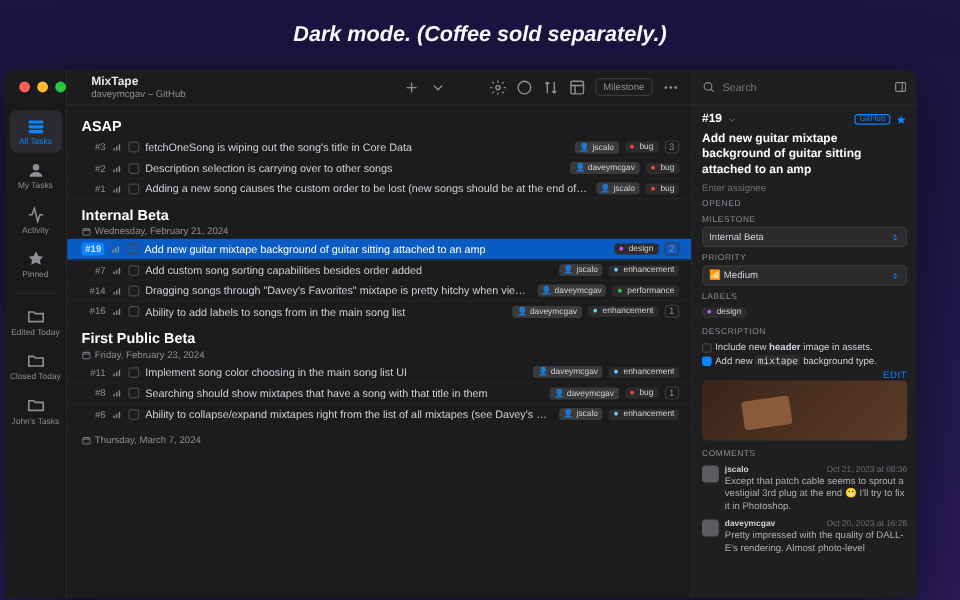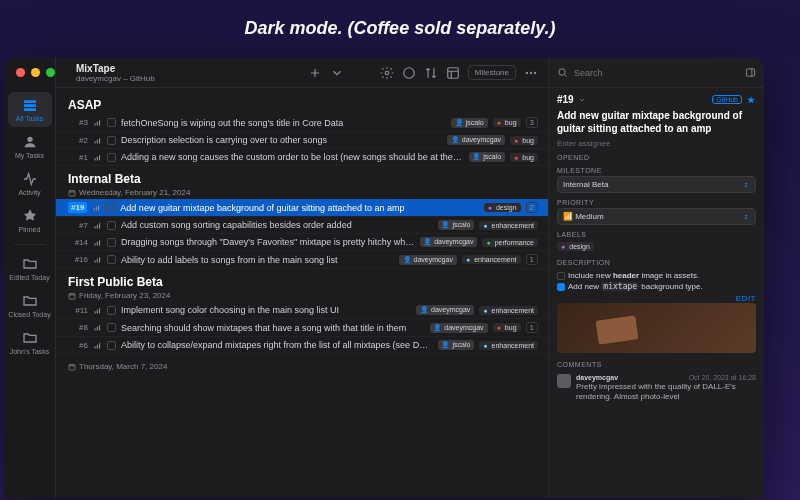--- a/index.html
+++ b/index.html
@@ -36,21 +36,21 @@
 .chk { width: 9px; height: 9px; border: 1px solid #48484a; border-radius: 2px; flex-shrink: 0; }
 .task-title { flex: 1; white-space: nowrap; overflow: hidden; text-overflow: ellipsis; }
 .tag { font-size: 7px; padding: 1px 4px; border-radius: 3px; display: inline-flex; align-items: center; gap: 2px; }
 .tag-user { background: #3a3a3c; color: #d1d1d6; }
 .tag-bug::before { content: "●"; color: #ff453a; margin-right: 2px; }
 .tag-enh::before { content: "●"; color: #64d2ff; margin-right: 2px; }
 .tag-perf::before { content: "●"; color: #30d158; margin-right: 2px; }
 .tag-des::before { content: "●"; color: #bf5af2; margin-right: 2px; }
 .tag-label { background: #2c2c2e; color: #d1d1d6; }
 .task-count { font-size: 8px; color: #8e8e93; border: 1px solid #3a3a3c; border-radius: 3px; padding: 0 3px; }
-.inspector { width: 216px; background: #1f1f21; border-left: 1px solid #2a2a2c; display: flex; flex-direction: column; font-size: 9px; color: #d1d1d6; }
+.inspector { width: 188px; background: #1f1f21; border-left: 1px solid #2a2a2c; display: flex; flex-direction: column; font-size: 9px; color: #d1d1d6; }
 .insp-search { height: 30px; border-bottom: 1px solid #2a2a2c; display: flex; align-items: center; padding: 0 8px; gap: 6px; }
 .insp-search input { flex: 1; background: transparent; border: none; color: #d1d1d6; font-size: 9px; outline: none; }
 .insp-body { flex: 1; overflow-y: auto; padding: 6px 8px; }
 .insp-head { display: flex; align-items: center; gap: 4px; margin-bottom: 4px; }
 .issue-num { font-weight: 700; font-size: 10px; color: #fff; }
 .gh-badge { font-size: 7px; color: #0a84ff; border: 1px solid #0a84ff; border-radius: 3px; padding: 0 3px; margin-left: auto; }
 .pin-ico { width: 10px; height: 10px; color: #0a84ff; }
 .insp-title { font-size: 10px; font-weight: 600; color: #fff; line-height: 1.3; margin-bottom: 4px; }
 .insp-assignee { font-size: 8px; color: #6e6e73; margin-bottom: 6px; }
 .insp-field-label { font-size: 7px; color: #8e8e93; text-transform: uppercase; letter-spacing: 0.5px; margin-top: 6px; }
@@ -372,20 +372,30 @@
         <div><span class="chk-inline checked"></span><span>Add new </span><code>mixtape</code><span> background type.</span></div>
       </div>
       <div class="insp-img"></div>
 
       <div class="insp-field-label" style="margin-top:8px">COMMENTS</div>
       <div id="comments">
           <div class="comment">
             <div class="avatar-sm"></div>
     <div class="comment-body">
       <div class="comment-head">
+                <span class="comment-user">jscalo</span>
+                <span class="comment-date">Oct 21, 2023 at 08:36</span>
+              </div>
+      <div class="comment-text">Except that patch cable seems to sprout a vestigial 3rd plug at the end 😬 I'll try to fix it in Photoshop.</div>
+    </div>
+          </div>
+          <div class="comment">
+            <div class="avatar-sm"></div>
+    <div class="comment-body">
+      <div class="comment-head">
                 <span class="comment-user">daveymcgav</span>
                 <span class="comment-date">Oct 20, 2023 at 16:28</span>
               </div>
       <div class="comment-text">Pretty impressed with the quality of DALL-E's rendering. Almost photo-level</div>
     </div>
           </div>
         </div>
     </div>
   </div>
 </div>

